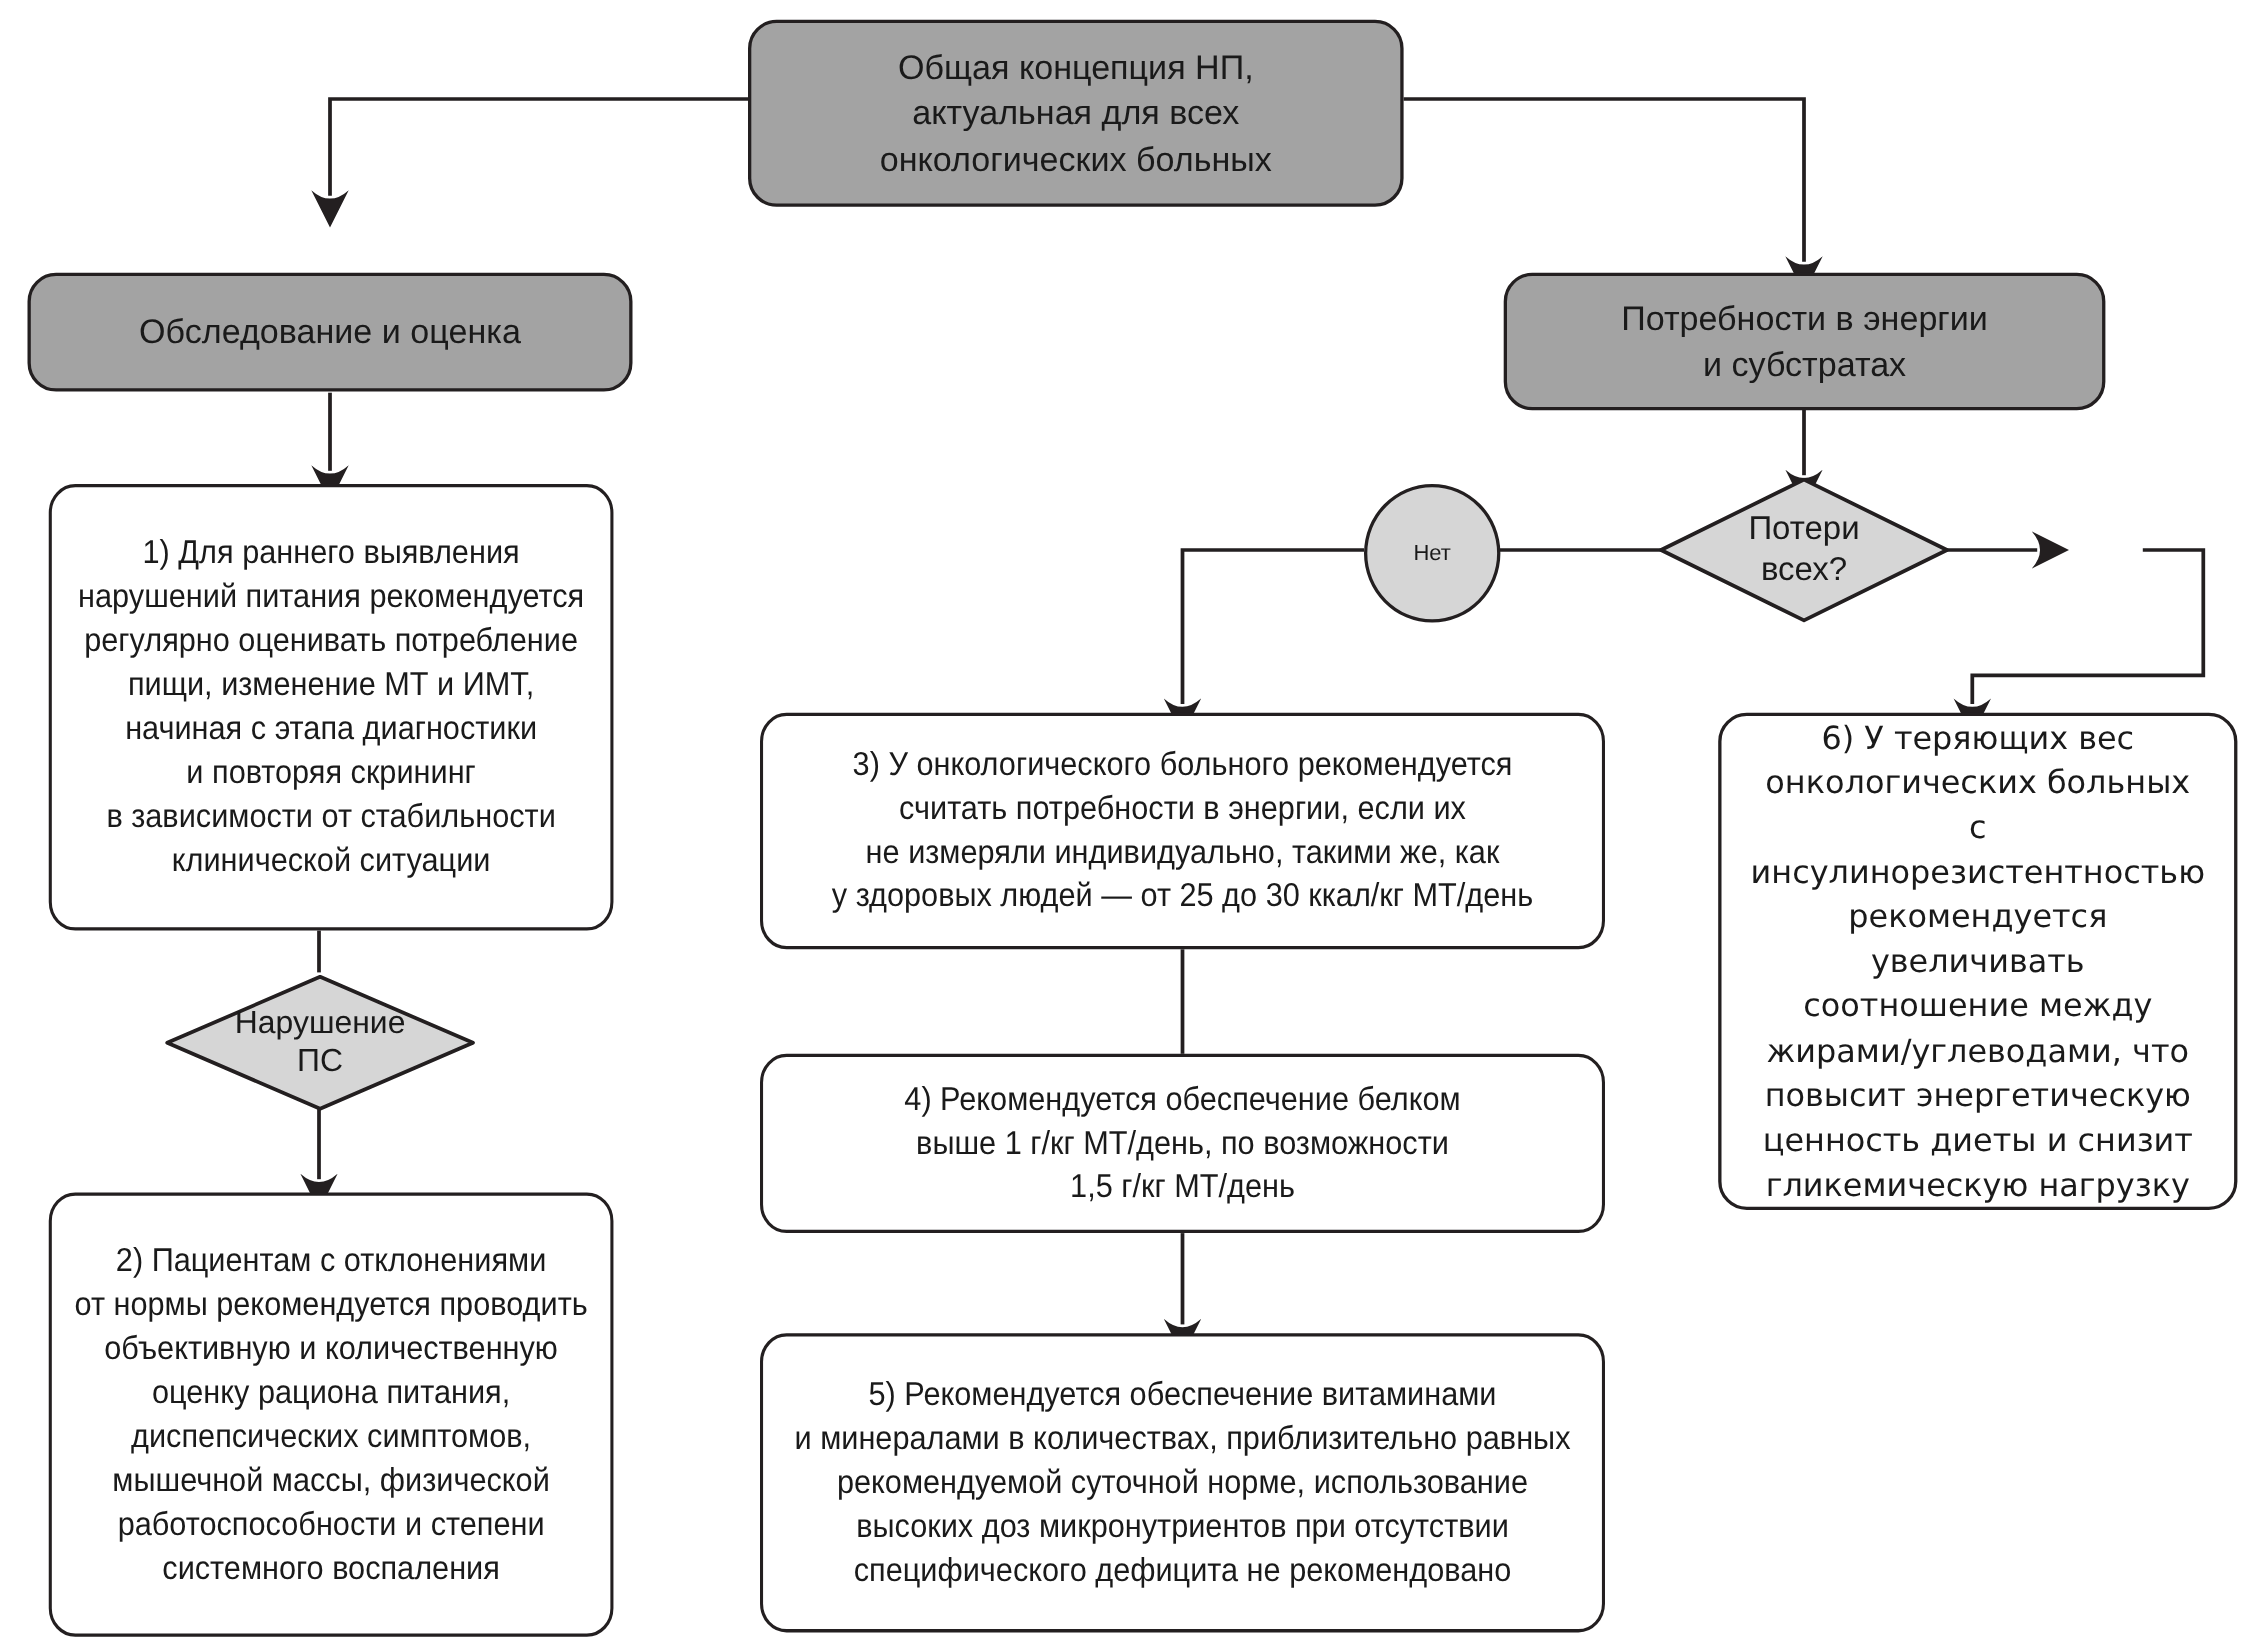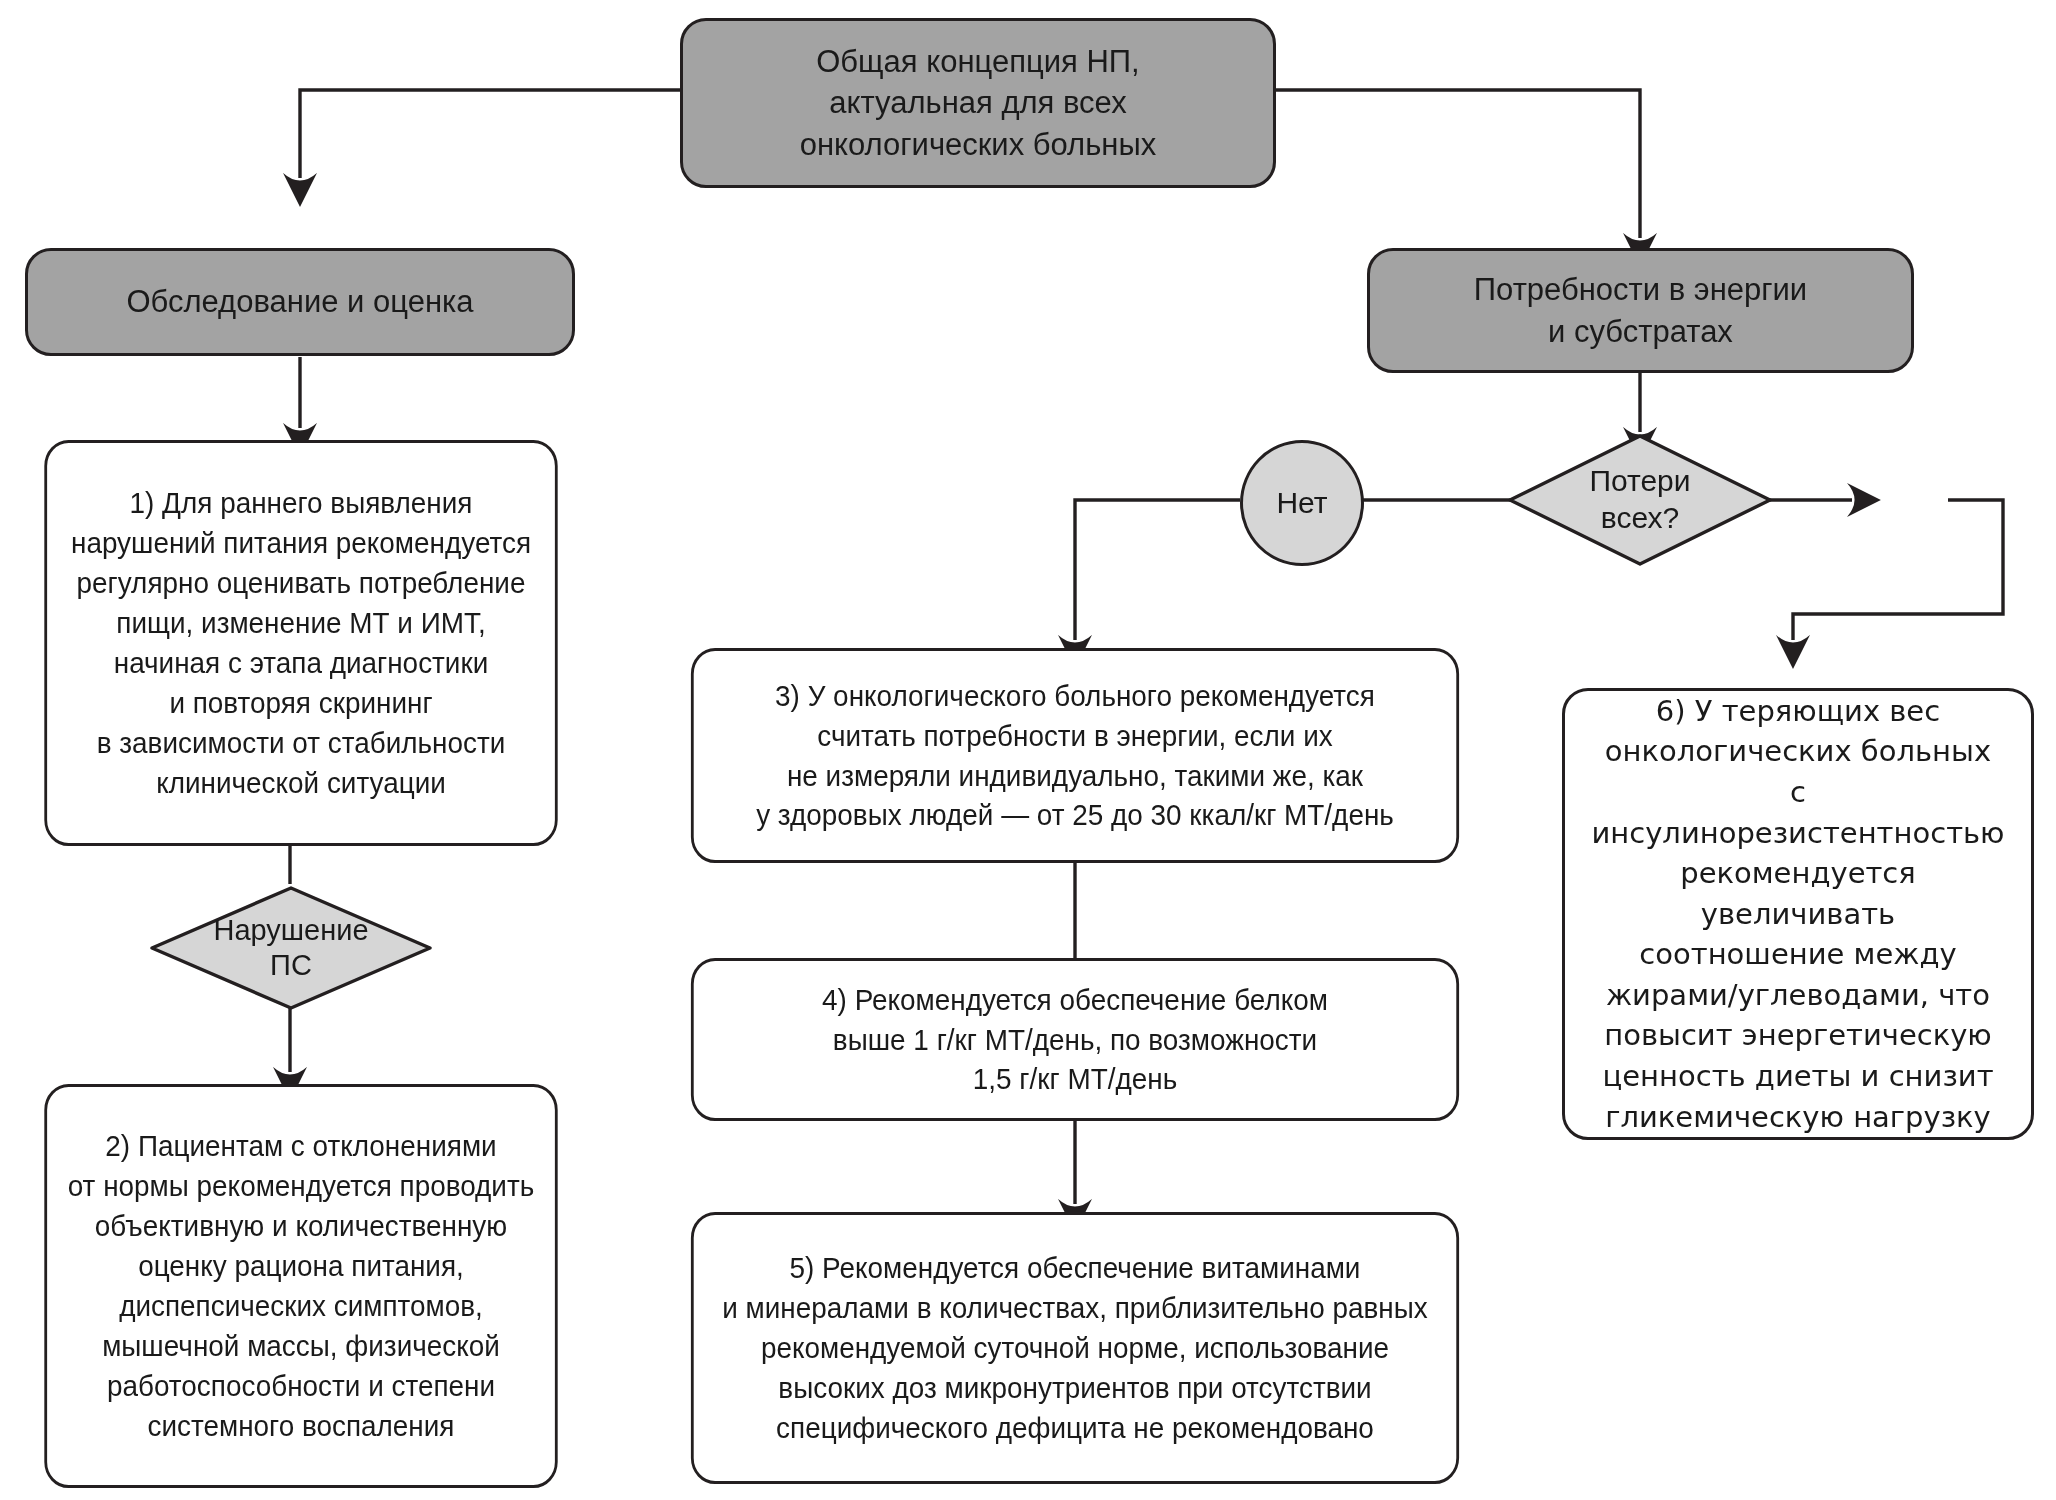--- a/index.html
+++ b/index.html
@@ -131,21 +131,21 @@
 и субстратах</div>
 
   <div class="diamond" style="left:1506px;top:432px;width:268px;height:136px;">
     <svg width="268" height="136" viewBox="0 0 268 136">
       <path d="M134,4 L264,68 L134,132 L4,68 Z" fill="#d6d6d6" stroke="#231f20" stroke-width="3.4" stroke-linejoin="round"></path>
     </svg>
     <div class="dlabel" style="font-size:30px;">Потери
 всех?</div>
   </div>
 
-  <div class="ellipse" style="left:1240px;top:440px;width:118px;height:120px;font-size:30px;">Нет</div>
+  <div class="ellipse" style="left:1240px;top:440px;width:118px;height:120px;font-size:20px;">Нет</div>
 
 
   <div class="diamond" style="left:148px;top:884px;width:286px;height:128px;">
     <svg width="286" height="128" viewBox="0 0 286 128">
       <path d="M143,4 L282,64 L143,124 L4,64 Z" fill="#d6d6d6" stroke="#231f20" stroke-width="3.4" stroke-linejoin="round"></path>
     </svg>
     <div class="dlabel" style="font-size:29px;">Нарушение
 ПС</div>
   </div>
 
@@ -175,21 +175,21 @@
   <div class="node rrect white cond" style="left:662px;top:958px;width:826px;height:163px;font-size:30px;padding:4px 12px;">4) Рекомендуется обеспечение белком
 выше 1 г/кг МТ/день, по возможности
 1,5 г/кг МТ/день</div>
 
   <div class="node rrect white cond" style="left:662px;top:1212px;width:826px;height:272px;font-size:30px;padding:4px 12px;">5) Рекомендуется обеспечение витаминами
 и минералами в количествах, приблизительно равных
 рекомендуемой суточной норме, использование
 высоких доз микронутриентов при отсутствии
 специфического дефицита не рекомендовано</div>
 
-  <div class="node rrect white wide" style="left:1562px;top:688px;width:472px;height:452px;font-size:29px;padding:6px 14px;line-height:1.40;">6) У теряющих вес
+  <div class="node rrect white wide" style="left:1562px;top:648px;width:472px;height:452px;font-size:29px;padding:6px 14px;line-height:1.40;">6) У теряющих вес
 онкологических больных
 с инсулинорезистентностью
 рекомендуется увеличивать
 соотношение между
 жирами/углеводами, что
 повысит энергетическую
 ценность диеты и снизит
 гликемическую нагрузку</div>
 
 </div>

